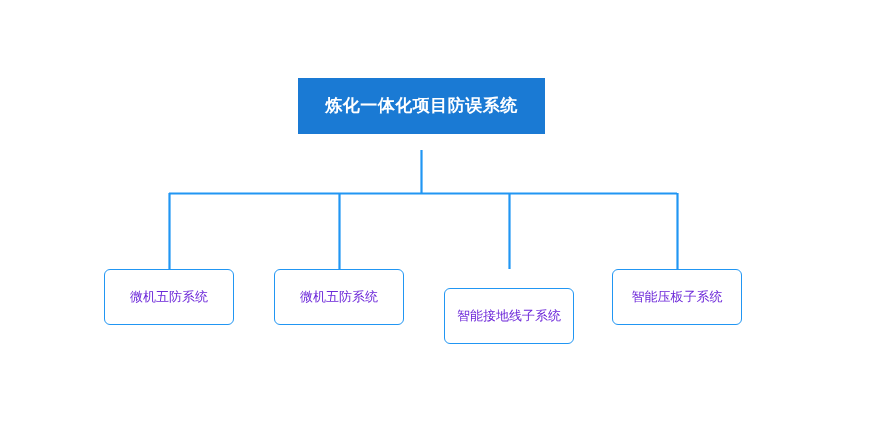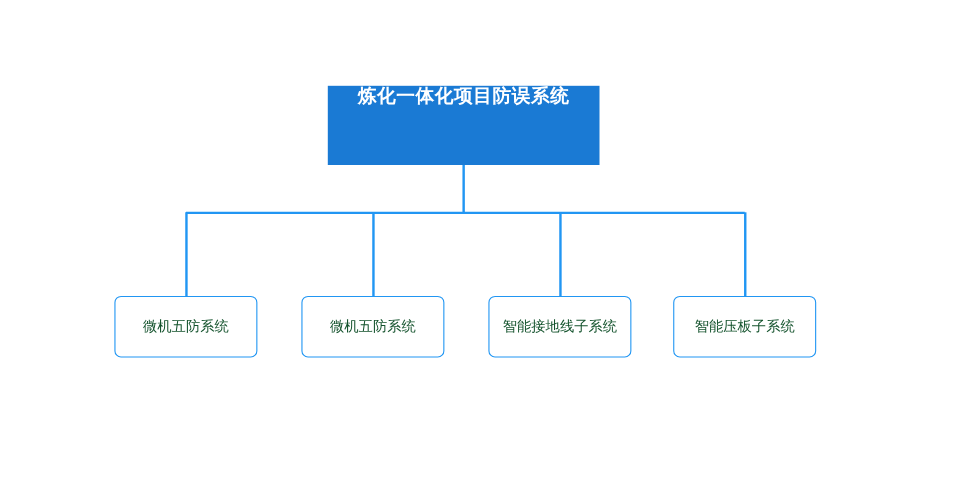--- a/index.html
+++ b/index.html
@@ -30,24 +30,24 @@
     height: 436px;
     pointer-events: none;
   }
 
   
   .root-node {
     position: absolute;
     left: 298px;
     top: 78px;
     width: 247px;
-    height: 72px;
+    height: 56px;
     background: #1a7ad4;
     display: flex;
-    align-items: flex-start;
+    align-items: center;
     justify-content: center;
     box-sizing: border-box;
   }
   .root-node-label {
     color: #ffffff;
     font-size: 17px;
     font-weight: bold;
     letter-spacing: 0.5px;
     line-height: 1.2;
     white-space: nowrap;
@@ -61,30 +61,30 @@
     height: 56px;
     background: #ffffff;
     border: 1.5px solid #2196f3;
     border-radius: 6px;
     display: flex;
     align-items: center;
     justify-content: center;
     box-sizing: border-box;
   }
   .child-node-label {
-    color: #14532d;
+    color: #6d28d9;
     font-size: 13px;
     font-weight: normal;
     line-height: 1.2;
     white-space: nowrap;
   }
 
   .child-node.pos-0 { left: 104px; }
   .child-node.pos-1 { left: 274px; }
-  .child-node.pos-2 { left: 444px; }
+  .child-node.pos-2 { left: 444px; margin-top: 19px; }
   .child-node.pos-3 { left: 612px; }
 </style>
 </head>
 <body>
 
 <div id="diagram-canvas">
 
   <svg id="connector-layer" width="870" height="436" viewBox="0 0 870 436">
     <g stroke="#2196f3" stroke-width="2.2" fill="none" stroke-linecap="butt">
       <line x1="421.5" y1="150" x2="421.5" y2="193"></line>

